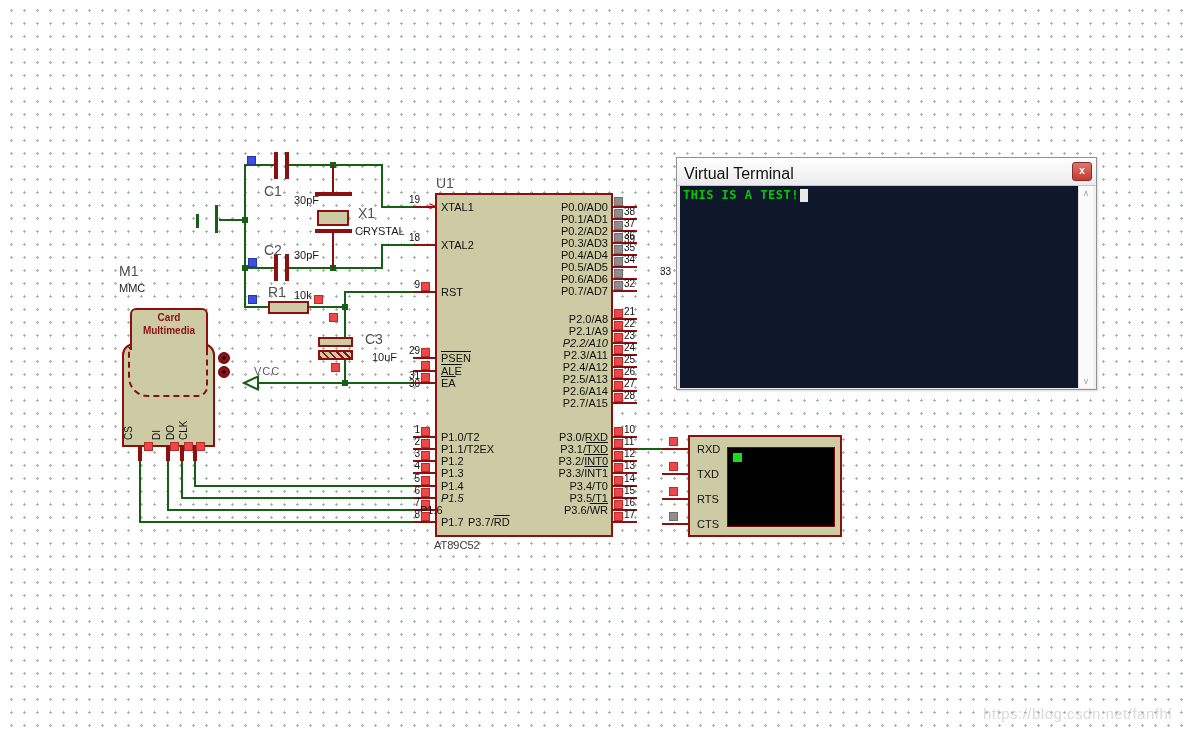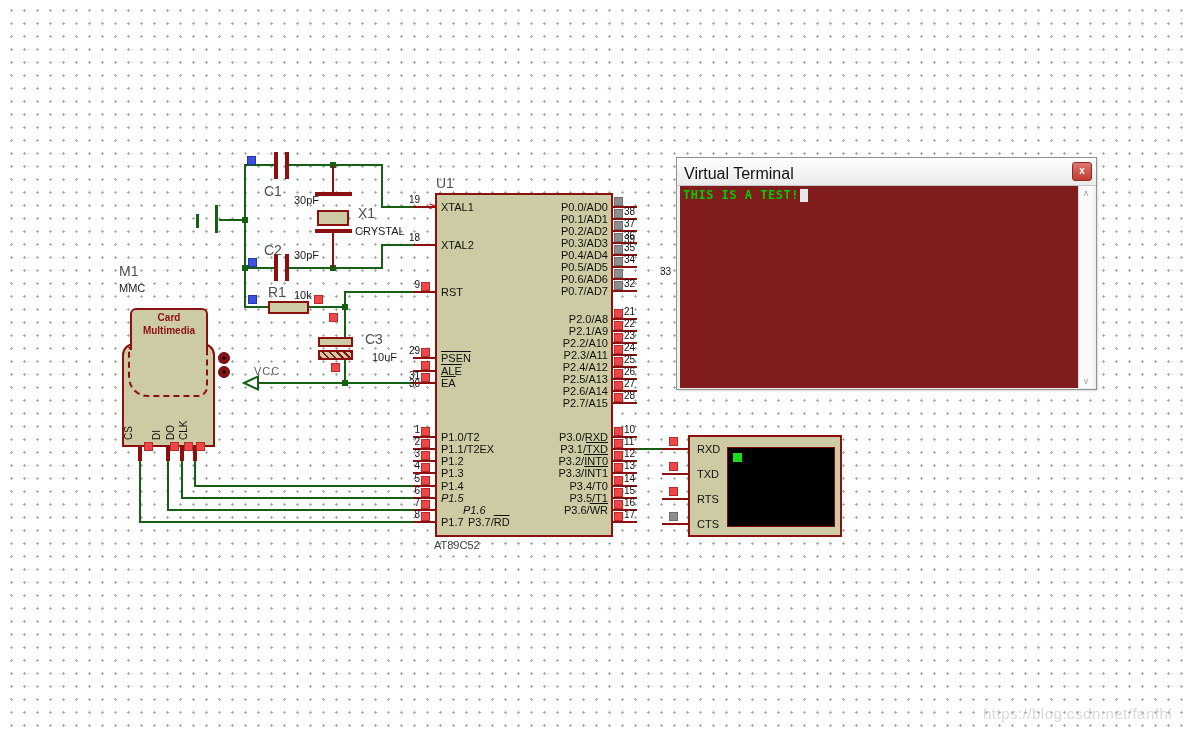--- a/index.html
+++ b/index.html
@@ -23,21 +23,21 @@
   .sq.blue{background:#3b52e0;outline:1px solid #2436a8;}
   .sq.gray{background:#8e8e8e;outline:1px solid #6f6f6f;}
   .cbody{position:absolute;background:#cdcba3;border:2px solid #8d1010;box-sizing:border-box;}
   .stub{position:absolute;background:#8d1010;}
   .vtext{position:absolute;font-size:10px;color:#101010;line-height:12px;transform:rotate(-90deg);transform-origin:left bottom;white-space:nowrap;}
   
   #vt-window{position:absolute;left:676px;top:157px;width:421px;height:233px;background:#f0f0f0;border:1px solid #919191;box-sizing:border-box;box-shadow:1px 1px 2px rgba(0,0,0,.15);}
   #vt-titlebar{position:absolute;left:0;top:0;right:0;height:27px;background:linear-gradient(#ffffff,#ebebeb);border-bottom:1px solid #c6c6c6;}
   #vt-title{position:absolute;left:7px;top:7px;font-size:16px;color:#111;}
   #vt-close{position:absolute;right:4px;top:4px;width:18px;height:17px;background:linear-gradient(#dd7670,#c23b32);border:1px solid #8e2a24;border-radius:3px;color:#fff;font-size:10px;font-weight:bold;text-align:center;line-height:16px;cursor:default;}
-  #vt-screen{position:absolute;left:3px;top:28px;width:398px;height:202px;background:#7f1d1d;}
+  #vt-screen{position:absolute;left:3px;top:28px;width:398px;height:202px;background:#0f172a;}
   #vt-text{position:absolute;left:3px;top:2px;font-family:"DejaVu Sans Mono",monospace;font-size:12px;font-weight:bold;color:#00cc00;letter-spacing:.5px;white-space:pre;}
   #vt-cursor{display:inline-block;width:8px;height:13px;background:#e9e9e9;vertical-align:text-bottom;margin-left:1px;}
   #vt-scroll{position:absolute;right:3px;top:28px;width:15px;height:202px;background:#fafafa;border-left:1px solid #dcdcdc;box-sizing:border-box;}
   .vt-arrow{position:absolute;left:0;width:100%;text-align:center;font-size:9px;color:#a9a9a9;line-height:10px;}
   #watermark{position:absolute;left:983px;top:705px;font-size:15px;color:rgba(185,185,185,.55);letter-spacing:.5px;}
   .mmc-circle{position:absolute;width:10px;height:10px;border-radius:50%;background:radial-gradient(circle,#2a0000 0 24%,#8d1010 25% 100%);border:1px solid #5c0808;}
   .clk-arrow{position:absolute;color:#c40000;font-size:11px;font-weight:bold;line-height:11px;}
   #vtc-screen{position:absolute;left:727px;top:447px;width:106px;height:78px;background:#000;border:1px solid #7a0c0c;}
   #vtc-cursor{position:absolute;left:733px;top:453px;width:9px;height:9px;background:#19dd19;}
 </style>
@@ -200,21 +200,21 @@
       <div class="pin-num" style="left: 392px; top: 473px; width: 28px; text-align: right;">5</div>
       <div class="sq red" style="left: 422px; top: 477px;"></div>
       <div class="pin-name" style="left: 441px; top: 480px;">P1.4</div>
       <div class="stub" style="left: 413px; top: 497px; width: 22px; height: 2px;"></div>
       <div class="pin-num" style="left: 392px; top: 485px; width: 28px; text-align: right;">6</div>
       <div class="sq red" style="left: 422px; top: 489px;"></div>
       <div class="pin-name" style="left: 441px; top: 492px; font-style: italic;">P1.5</div>
       <div class="stub" style="left: 413px; top: 509px; width: 22px; height: 2px;"></div>
       <div class="pin-num" style="left: 392px; top: 497px; width: 28px; text-align: right;">7</div>
       <div class="sq red" style="left: 422px; top: 501px;"></div>
-      <div class="pin-name" style="left: 463px; top: 504px; font-style: italic;">P1.6</div>
+      <div class="pin-name" style="left: 420px; top: 504px;">P1.6</div>
       <div class="stub" style="left: 413px; top: 521px; width: 22px; height: 2px;"></div>
       <div class="pin-num" style="left: 392px; top: 509px; width: 28px; text-align: right;">8</div>
       <div class="sq red" style="left: 422px; top: 513px;"></div>
       <div class="pin-name" style="left: 441px; top: 516px;">P1.7</div>
       <div class="stub" style="left: 613px; top: 206px; width: 24px; height: 2px;"></div>
       <div class="sq gray" style="left: 615px; top: 198px;"></div>
       <div class="pin-num" style="left: 624px; top: 194px; margin-top: 40px;">39</div>
       <div class="pin-name" style="left: 468px; top: 201px; width: 140px; text-align: right;">P0.0/AD0</div>
       <div class="stub" style="left: 613px; top: 218px; width: 24px; height: 2px;"></div>
       <div class="sq gray" style="left: 615px; top: 210px;"></div>
@@ -248,21 +248,21 @@
       <div class="sq red" style="left: 615px; top: 310px;"></div>
       <div class="pin-num" style="left: 624px; top: 306px;">21</div>
       <div class="pin-name" style="left: 468px; top: 313px; width: 140px; text-align: right;">P2.0/A8</div>
       <div class="stub" style="left: 613px; top: 330px; width: 24px; height: 2px;"></div>
       <div class="sq red" style="left: 615px; top: 322px;"></div>
       <div class="pin-num" style="left: 624px; top: 318px;">22</div>
       <div class="pin-name" style="left: 468px; top: 325px; width: 140px; text-align: right;">P2.1/A9</div>
       <div class="stub" style="left: 613px; top: 342px; width: 24px; height: 2px;"></div>
       <div class="sq red" style="left: 615px; top: 334px;"></div>
       <div class="pin-num" style="left: 624px; top: 330px;">23</div>
-      <div class="pin-name" style="left: 468px; top: 337px; width: 140px; text-align: right;">P2.2/A10</div>
+      <div class="pin-name" style="left: 468px; top: 337px; width: 140px; text-align: right; font-style: italic;">P2.2/A10</div>
       <div class="stub" style="left: 613px; top: 354px; width: 24px; height: 2px;"></div>
       <div class="sq red" style="left: 615px; top: 346px;"></div>
       <div class="pin-num" style="left: 624px; top: 342px;">24</div>
       <div class="pin-name" style="left: 468px; top: 349px; width: 140px; text-align: right;">P2.3/A11</div>
       <div class="stub" style="left: 613px; top: 366px; width: 24px; height: 2px;"></div>
       <div class="sq red" style="left: 615px; top: 358px;"></div>
       <div class="pin-num" style="left: 624px; top: 354px;">25</div>
       <div class="pin-name" style="left: 468px; top: 361px; width: 140px; text-align: right;">P2.4/A12</div>
       <div class="stub" style="left: 613px; top: 378px; width: 24px; height: 2px;"></div>
       <div class="sq red" style="left: 615px; top: 370px;"></div>

